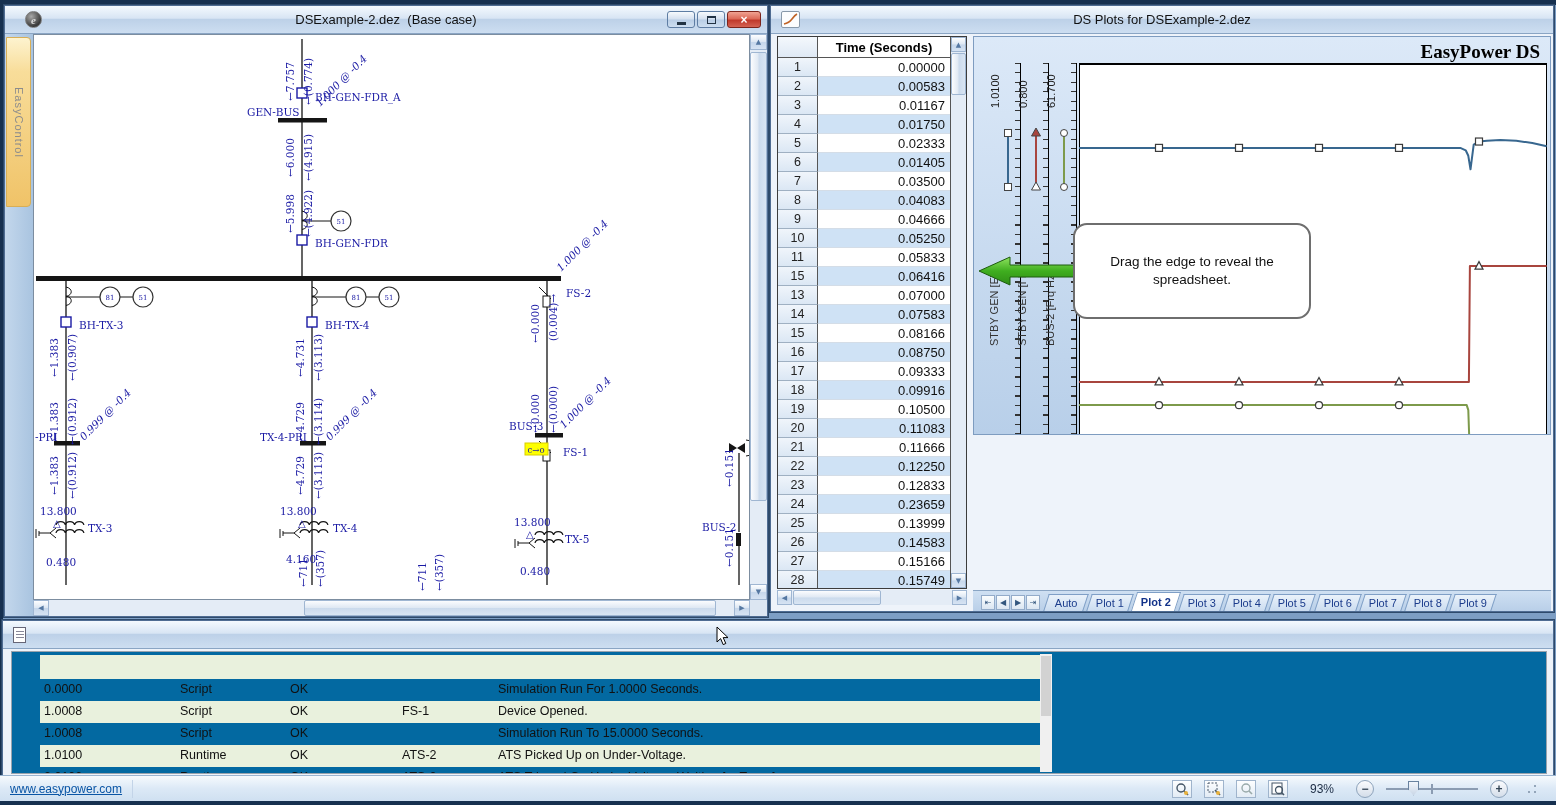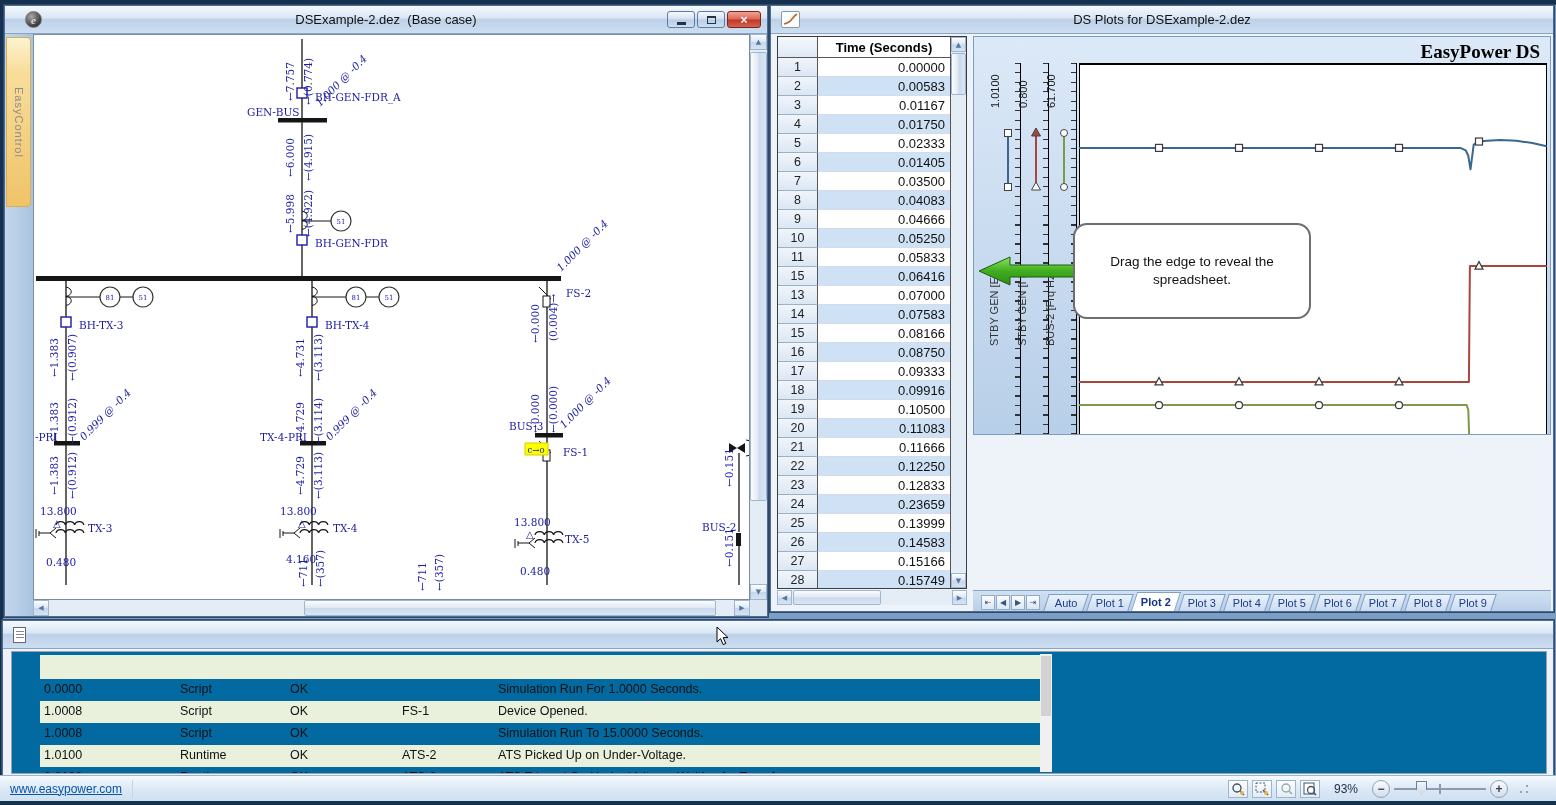--- a/index.html
+++ b/index.html
@@ -85,21 +85,21 @@
   .msg-row.green{background:#e9f1dd}
   .msg-row:first-child{height:24px}
   .mc{position:absolute;top:3px;white-space:nowrap}
   .mc0{left:4px}.mc1{left:140px}.mc2{left:250px}.mc3{left:362px}.mc4{left:458px}
   .msgscroll{position:absolute;left:1028px;top:2px;width:12px;height:118px;background:#f0f0f0}
   .msgscroll::before{content:"";position:absolute;left:1px;top:2px;width:10px;height:60px;background:#d2d2d2}
   
   #sbar{position:absolute;left:0;top:775px;width:1556px;height:26px;background:linear-gradient(#f6fafd,#dcE9f6 50%,#cfe0f1);border-top:1px solid #9ab4d0;display:flex;align-items:center;z-index:50}
   .st-item{padding:0 13px;font-size:12px;color:#1c2c44;border-right:1px solid #c3d4e8;height:18px;display:flex;align-items:center;white-space:pre}
   .st-link{color:#0a55a5;text-decoration:underline;padding:0 10px;font-size:12px;border-right:1px solid #c3d4e8;height:18px;display:flex;align-items:center}
-  .st-right{margin-left:auto;display:flex;align-items:center;gap:4px;padding-right:26px}
+  .st-right{margin-left:auto;display:flex;align-items:center;gap:12px;padding-right:18px}
   .zbtn{width:20px;height:18px;border:1px solid #9fb4cc;background:linear-gradient(#fdfeff,#e3ecf5);display:flex;align-items:center;justify-content:center}
   .zpct{font-size:12px;color:#1c2c44;margin:0 10px}
   .round{width:18px;height:18px;border-radius:50%;border:1px solid #8ea4bc;background:linear-gradient(#fbfcfe,#d3dde9);display:flex;align-items:center;justify-content:center;font-size:12px;color:#345;font-weight:bold}
   .sltrack{position:relative;width:92px;height:18px}
   .sltrack::before{content:"";position:absolute;left:0;right:0;top:8px;height:2px;background:#8b9cb2}
   .slnotch{position:absolute;left:45px;top:4px;width:2px;height:10px;background:#8b9cb2}
   .slthumb{position:absolute;left:22px;top:1px;width:11px;height:15px;background:linear-gradient(#f2f6fb,#c9d6e6);border:1px solid #68829f;clip-path:polygon(0 0,100% 0,100% 58%,50% 100%,0 58%)}
   .grip{width:12px;height:12px;margin-left:6px;background:radial-gradient(circle 1.5px at 9px 3px,#93a5b9 98%,transparent),radial-gradient(circle 1.5px at 9px 9px,#93a5b9 98%,transparent),radial-gradient(circle 1.5px at 3px 9px,#93a5b9 98%,transparent)}
   .cursor{position:absolute;left:716px;top:626px;z-index:200}
 </style>

